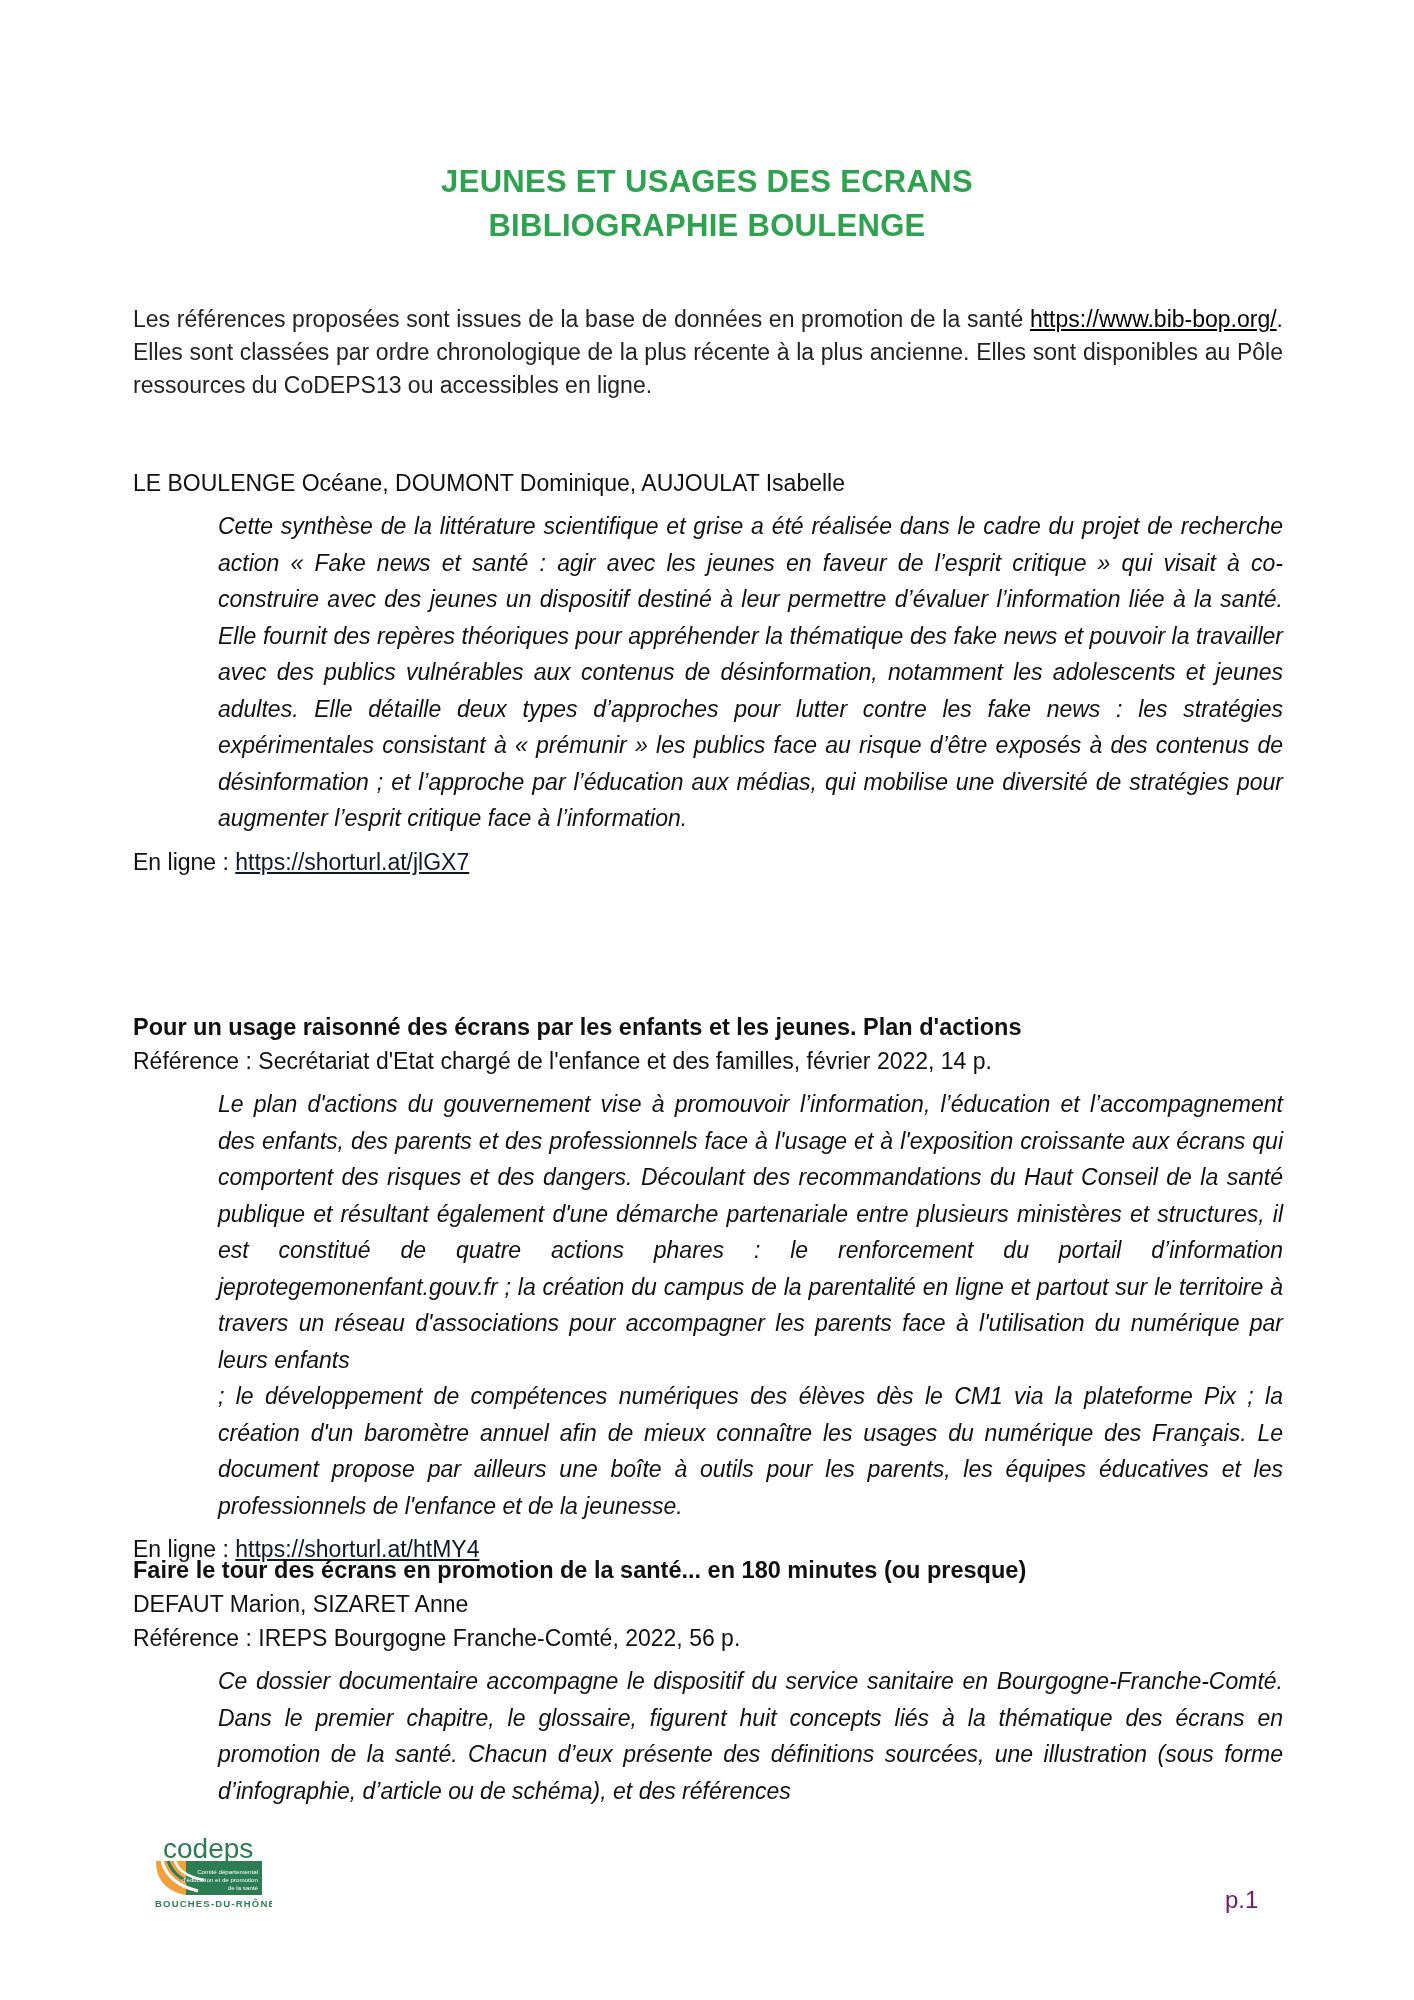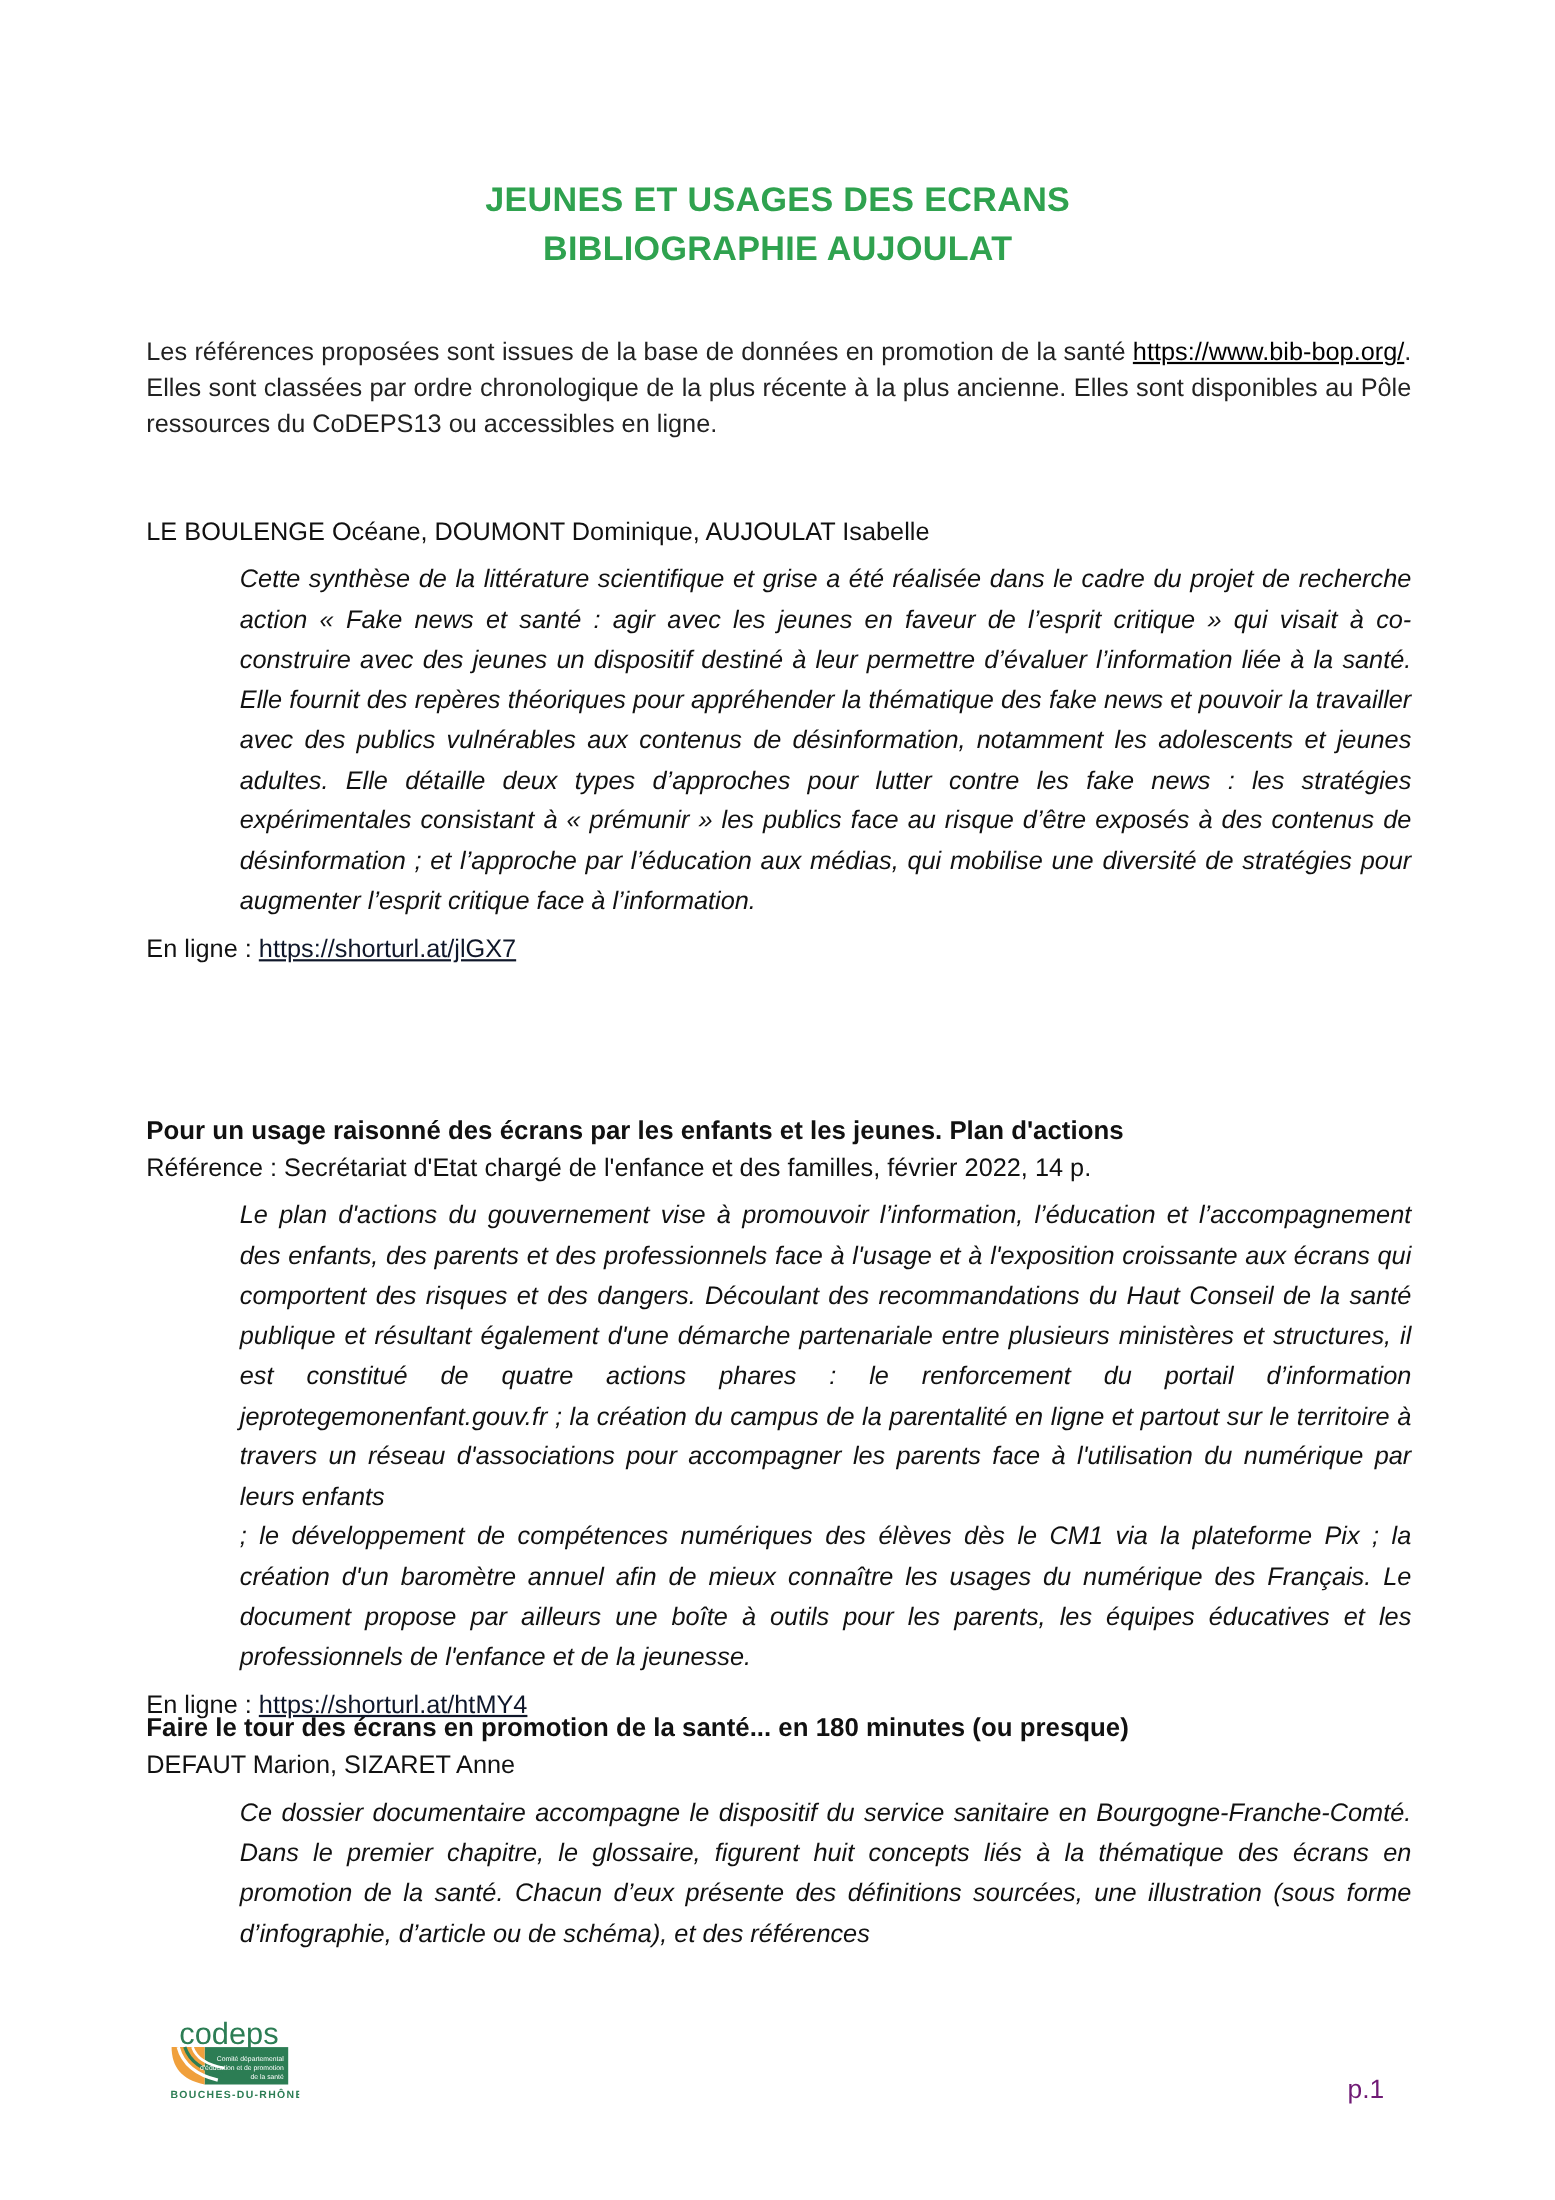--- a/index.html
+++ b/index.html
@@ -52,21 +52,21 @@
     font-size:24px; color:#701a75;
   }
 </style>
 </head>
 <body>
 
 <div class="page">
 
   <div class="doc-title">
     <div>JEUNES ET USAGES DES ECRANS</div>
-    <div>BIBLIOGRAPHIE AUJOULAT</div>
+    <div>BIBLIOGRAPHIE BOULENGE</div>
   </div>
 
   <div class="intro">
     <span>Les références proposées sont issues de la base de données en promotion de la santé </span><a class="blue-link">https://www.bib-bop.org/</a><span>. Elles sont classées par ordre chronologique de la plus récente à la plus ancienne. Elles sont disponibles au Pôle ressources du CoDEPS13 ou accessibles en ligne.</span>
   </div>
 
   <div class="entry" id="entry-0">
     <div class="entry-meta">LE BOULENGE Océane, DOUMONT Dominique, AUJOULAT Isabelle</div>
     <div class="entry-desc">
       <p>Cette synthèse de la littérature scientifique et grise a été réalisée dans le cadre du projet de recherche action « Fake news et santé : agir avec les jeunes en faveur de l’esprit critique » qui visait à co-construire avec des jeunes un dispositif destiné à leur permettre d’évaluer l’information liée à la santé. Elle fournit des repères théoriques pour appréhender la thématique des fake news et pouvoir la travailler avec des publics vulnérables aux contenus de désinformation, notamment les adolescents et jeunes adultes. Elle détaille deux types d’approches pour lutter contre les fake news : les stratégies expérimentales consistant à « prémunir » les publics face au risque d’être exposés à des contenus de désinformation ; et l’approche par l’éducation aux médias, qui mobilise une diversité de stratégies pour augmenter l’esprit critique face à l’information.</p>
@@ -84,20 +84,21 @@
       <p>; le développement de compétences numériques des élèves dès le CM1 via la plateforme Pix ; la création d'un baromètre annuel afin de mieux connaître les usages du numérique des Français. Le document propose par ailleurs une boîte à outils pour les parents, les équipes éducatives et les professionnels de l'enfance et de la jeunesse.</p>
     </div>
     <div class="online-line">
       <span>En ligne : </span><a class="teal-link">https://shorturl.at/htMY4</a>
     </div>
   </div>
 
   <div class="entry" id="entry-2">
     <div class="entry-title">Faire le tour des écrans en promotion de la santé... en 180 minutes (ou presque)</div>
     <div class="entry-meta">DEFAUT Marion, SIZARET Anne</div>
+    <div class="entry-meta">Référence : IREPS Bourgogne Franche-Comté, 2022, 56 p.</div>
     <div class="entry-desc">
       <p>Ce dossier documentaire accompagne le dispositif du service sanitaire en Bourgogne-Franche-Comté. Dans le premier chapitre, le glossaire, figurent huit concepts liés à la thématique des écrans en promotion de la santé. Chacun d’eux présente des définitions sourcées, une illustration (sous forme d’infographie, d’article ou de schéma), et des références</p>
     </div>
   </div>
 
   <div class="footer-logo">
     <svg width="122" height="76" viewBox="0 0 122 76">
       <text x="13" y="24" font-family="Liberation Sans, sans-serif" font-size="28" fill="#2c7d54">codeps</text>
       <rect x="36" y="27" width="76" height="34" fill="#2c7d54"></rect>
       <path d="M6,27 C6,45 15,57 36,61 L36,27 Z" fill="#f0a03c"></path>

